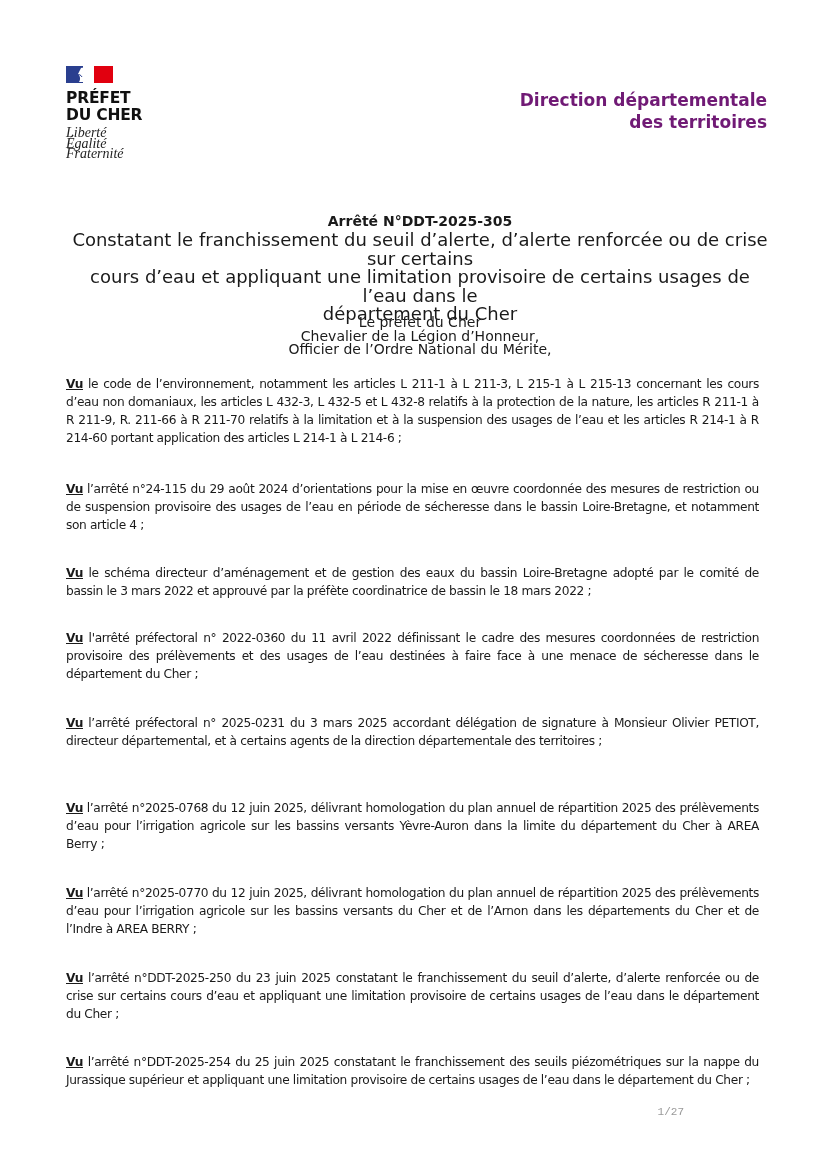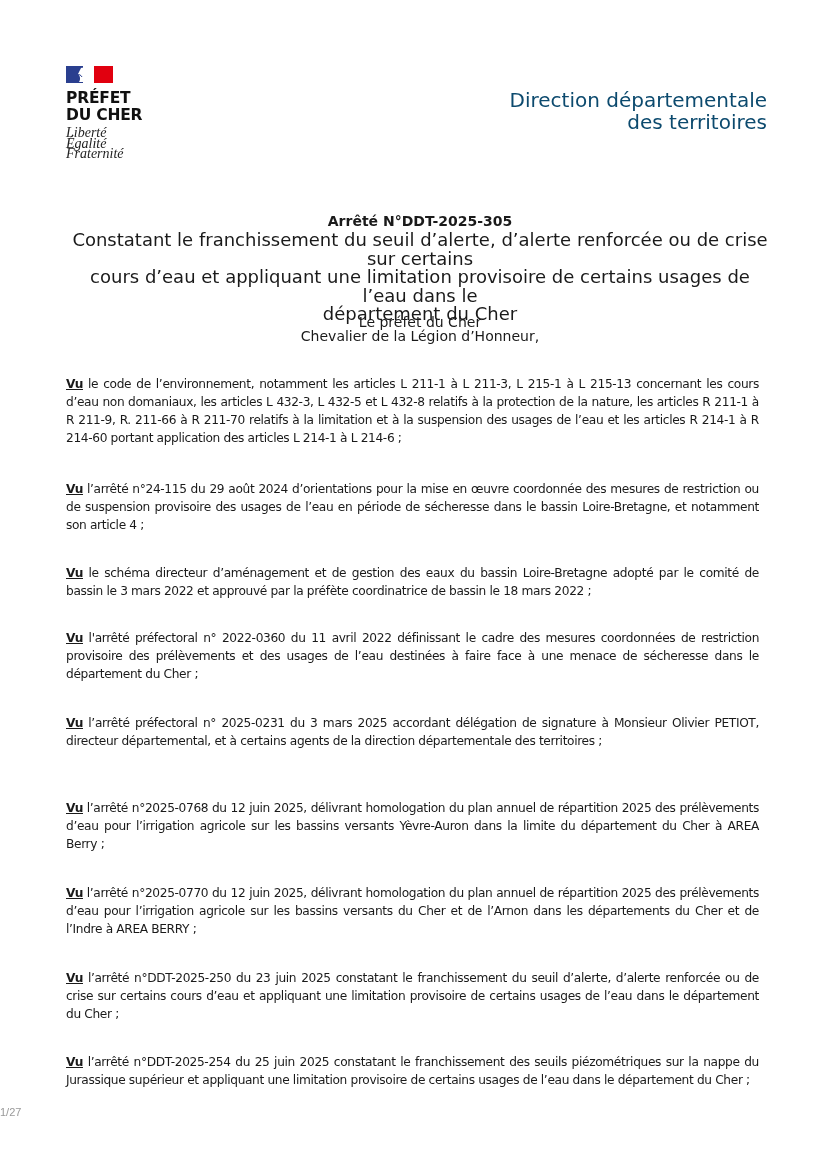--- a/index.html
+++ b/index.html
@@ -8,32 +8,32 @@
 
     .logo { position: absolute; left: 66px; top: 66px; width: 100px; }
     .flag { display: flex; width: 47px; height: 17px; position: relative; }
     .flag .b { width: 17px; height: 17px; background: #2a3f8f; }
     .flag .w { width: 11px; height: 17px; background: #ffffff; }
     .flag .r { width: 19px; height: 17px; background: #e1000f; }
     .flag svg { position: absolute; left: 9px; top: 0; }
     .logo-title { font-family: "DejaVu Sans", sans-serif; font-weight: bold; font-size: 15.5px; line-height: 17px; letter-spacing: -0.2px; margin-top: 7px; color: #111; }
     .motto { font-family: Liberation Serif, serif; font-style: italic; font-size: 14px; line-height: 10.5px; margin-top: 4px; color: #222; }
 
-    .dept { position: absolute; right: 72px; top: 89px; text-align: right; font-family: "DejaVu Sans", sans-serif; font-weight: normal; font-size: 20px; line-height: 22px; color: #0c4a6e; }
+    .dept { position: absolute; right: 72px; top: 89px; text-align: right; font-family: "DejaVu Sans", sans-serif; font-weight: bold; font-size: 17px; line-height: 22px; color: #701a75; }
 
     .title-block { position: absolute; left: 70px; width: 700px; top: 212px; text-align: center; }
     .arrete-no { font-family: "DejaVu Sans", sans-serif; font-weight: bold; font-size: 14px; line-height: 19px; }
     .arrete-sub { font-family: "DejaVu Sans", sans-serif; font-size: 18px; line-height: 18.5px; }
 
     .prefet { position: absolute; left: 270px; width: 300px; top: 316px; text-align: center; font-family: "DejaVu Sans", sans-serif; font-size: 14px; line-height: 13.5px; }
 
     .vu { position: absolute; left: 66px; width: 693px; text-align: justify; font-family: "DejaVu Sans", sans-serif; font-size: 12.2px; line-height: 18px; letter-spacing: -0.35px; text-align-last: left; }
     .vu b { font-weight: bold; text-decoration: underline; }
 
-    .pagenum { position: absolute; left: 0; width: 684px; top: 1106px; text-align: left; font-family: Liberation Sans, sans-serif; font-size: 11px; color: #999; }
+    .pagenum { position: absolute; left: 0; width: 684px; top: 1106px; text-align: right; font-family: Liberation Mono, monospace; font-size: 11px; color: #999; }
   </style>
 </head>
 <body>
 
 <div class="page">
 
   <div class="logo">
     <div class="flag">
       <div class="b"></div>
         <div class="w"></div>
@@ -64,20 +64,21 @@
     <div class="arrete-sub">
       <div>Constatant le franchissement du seuil d’alerte, d’alerte renforcée ou de crise sur certains</div>
       <div>cours d’eau et appliquant une limitation provisoire de certains usages de l’eau dans le</div>
       <div>département du Cher</div>
     </div>
   </div>
 
   <div class="prefet">
     <div>Le préfet du Cher</div>
     <div>Chevalier de la Légion d’Honneur,</div>
+    <div>Officier de l’Ordre National du Mérite,</div>
   </div>
 
   <p class="vu" style="top:375px;margin:0;"><b>Vu</b><span> le code de l’environnement, notamment les articles L 211-1 à L 211-3, L 215-1 à L 215-13 concernant les cours d’eau non domaniaux, les articles L 432-3, L 432-5 et L 432-8 relatifs à la protection de la nature, les articles R 211-1 à R 211-9, R. 211-66 à R 211-70 relatifs à la limitation et à la suspension des usages de l’eau et les articles R 214-1 à R 214-60 portant application des articles L 214-1 à L 214-6 ;</span></p>
 
   <p class="vu" style="top:480px;margin:0;"><b>Vu</b><span> l’arrêté n°24-115 du 29 août 2024 d’orientations pour la mise en œuvre coordonnée des mesures de restriction ou de suspension provisoire des usages de l’eau en période de sécheresse dans le bassin Loire-Bretagne, et notamment son article 4 ;</span></p>
 
   <p class="vu" style="top:564px;margin:0;"><b>Vu</b><span> le schéma directeur d’aménagement et de gestion des eaux du bassin Loire-Bretagne adopté par le comité de bassin le 3 mars 2022 et approuvé par la préfète coordinatrice de bassin le 18 mars 2022 ;</span></p>
 
   <p class="vu" style="top:629px;margin:0;"><b>Vu</b><span> l'arrêté préfectoral n° 2022-0360 du 11 avril 2022 définissant le cadre des mesures coordonnées de restriction provisoire des prélèvements et des usages de l’eau destinées à faire face à une menace de sécheresse dans le département du Cher ;</span></p>
 

